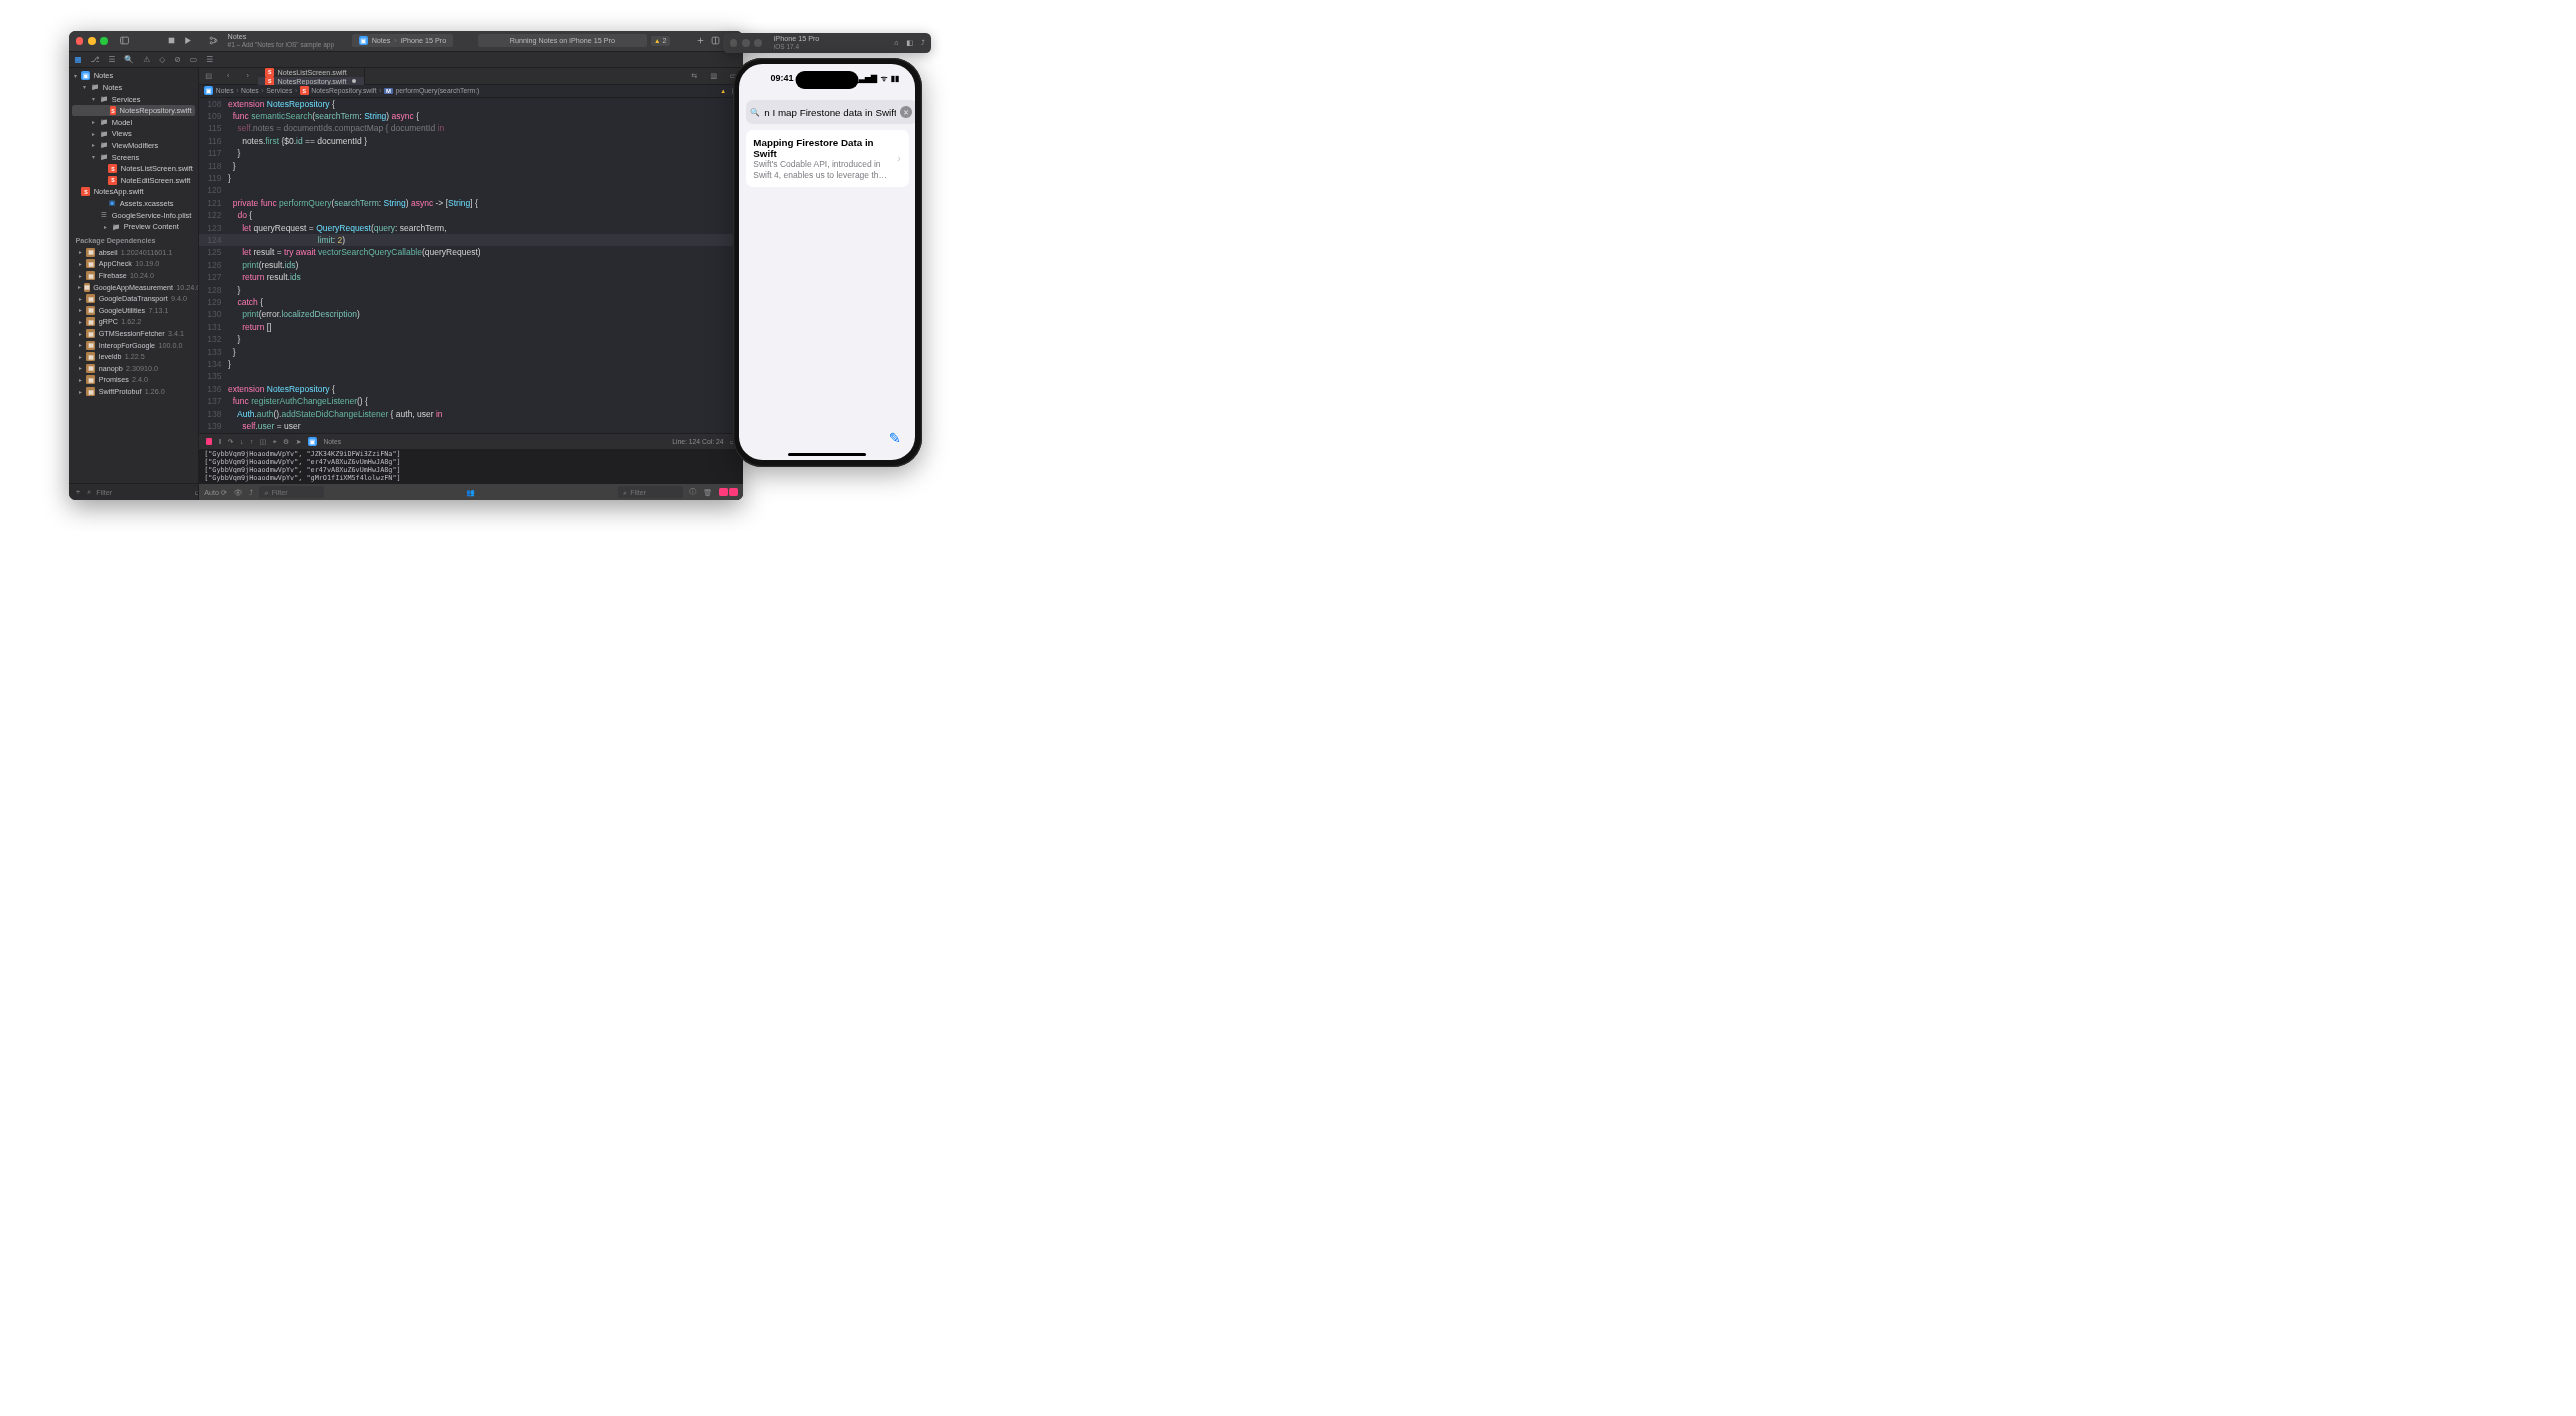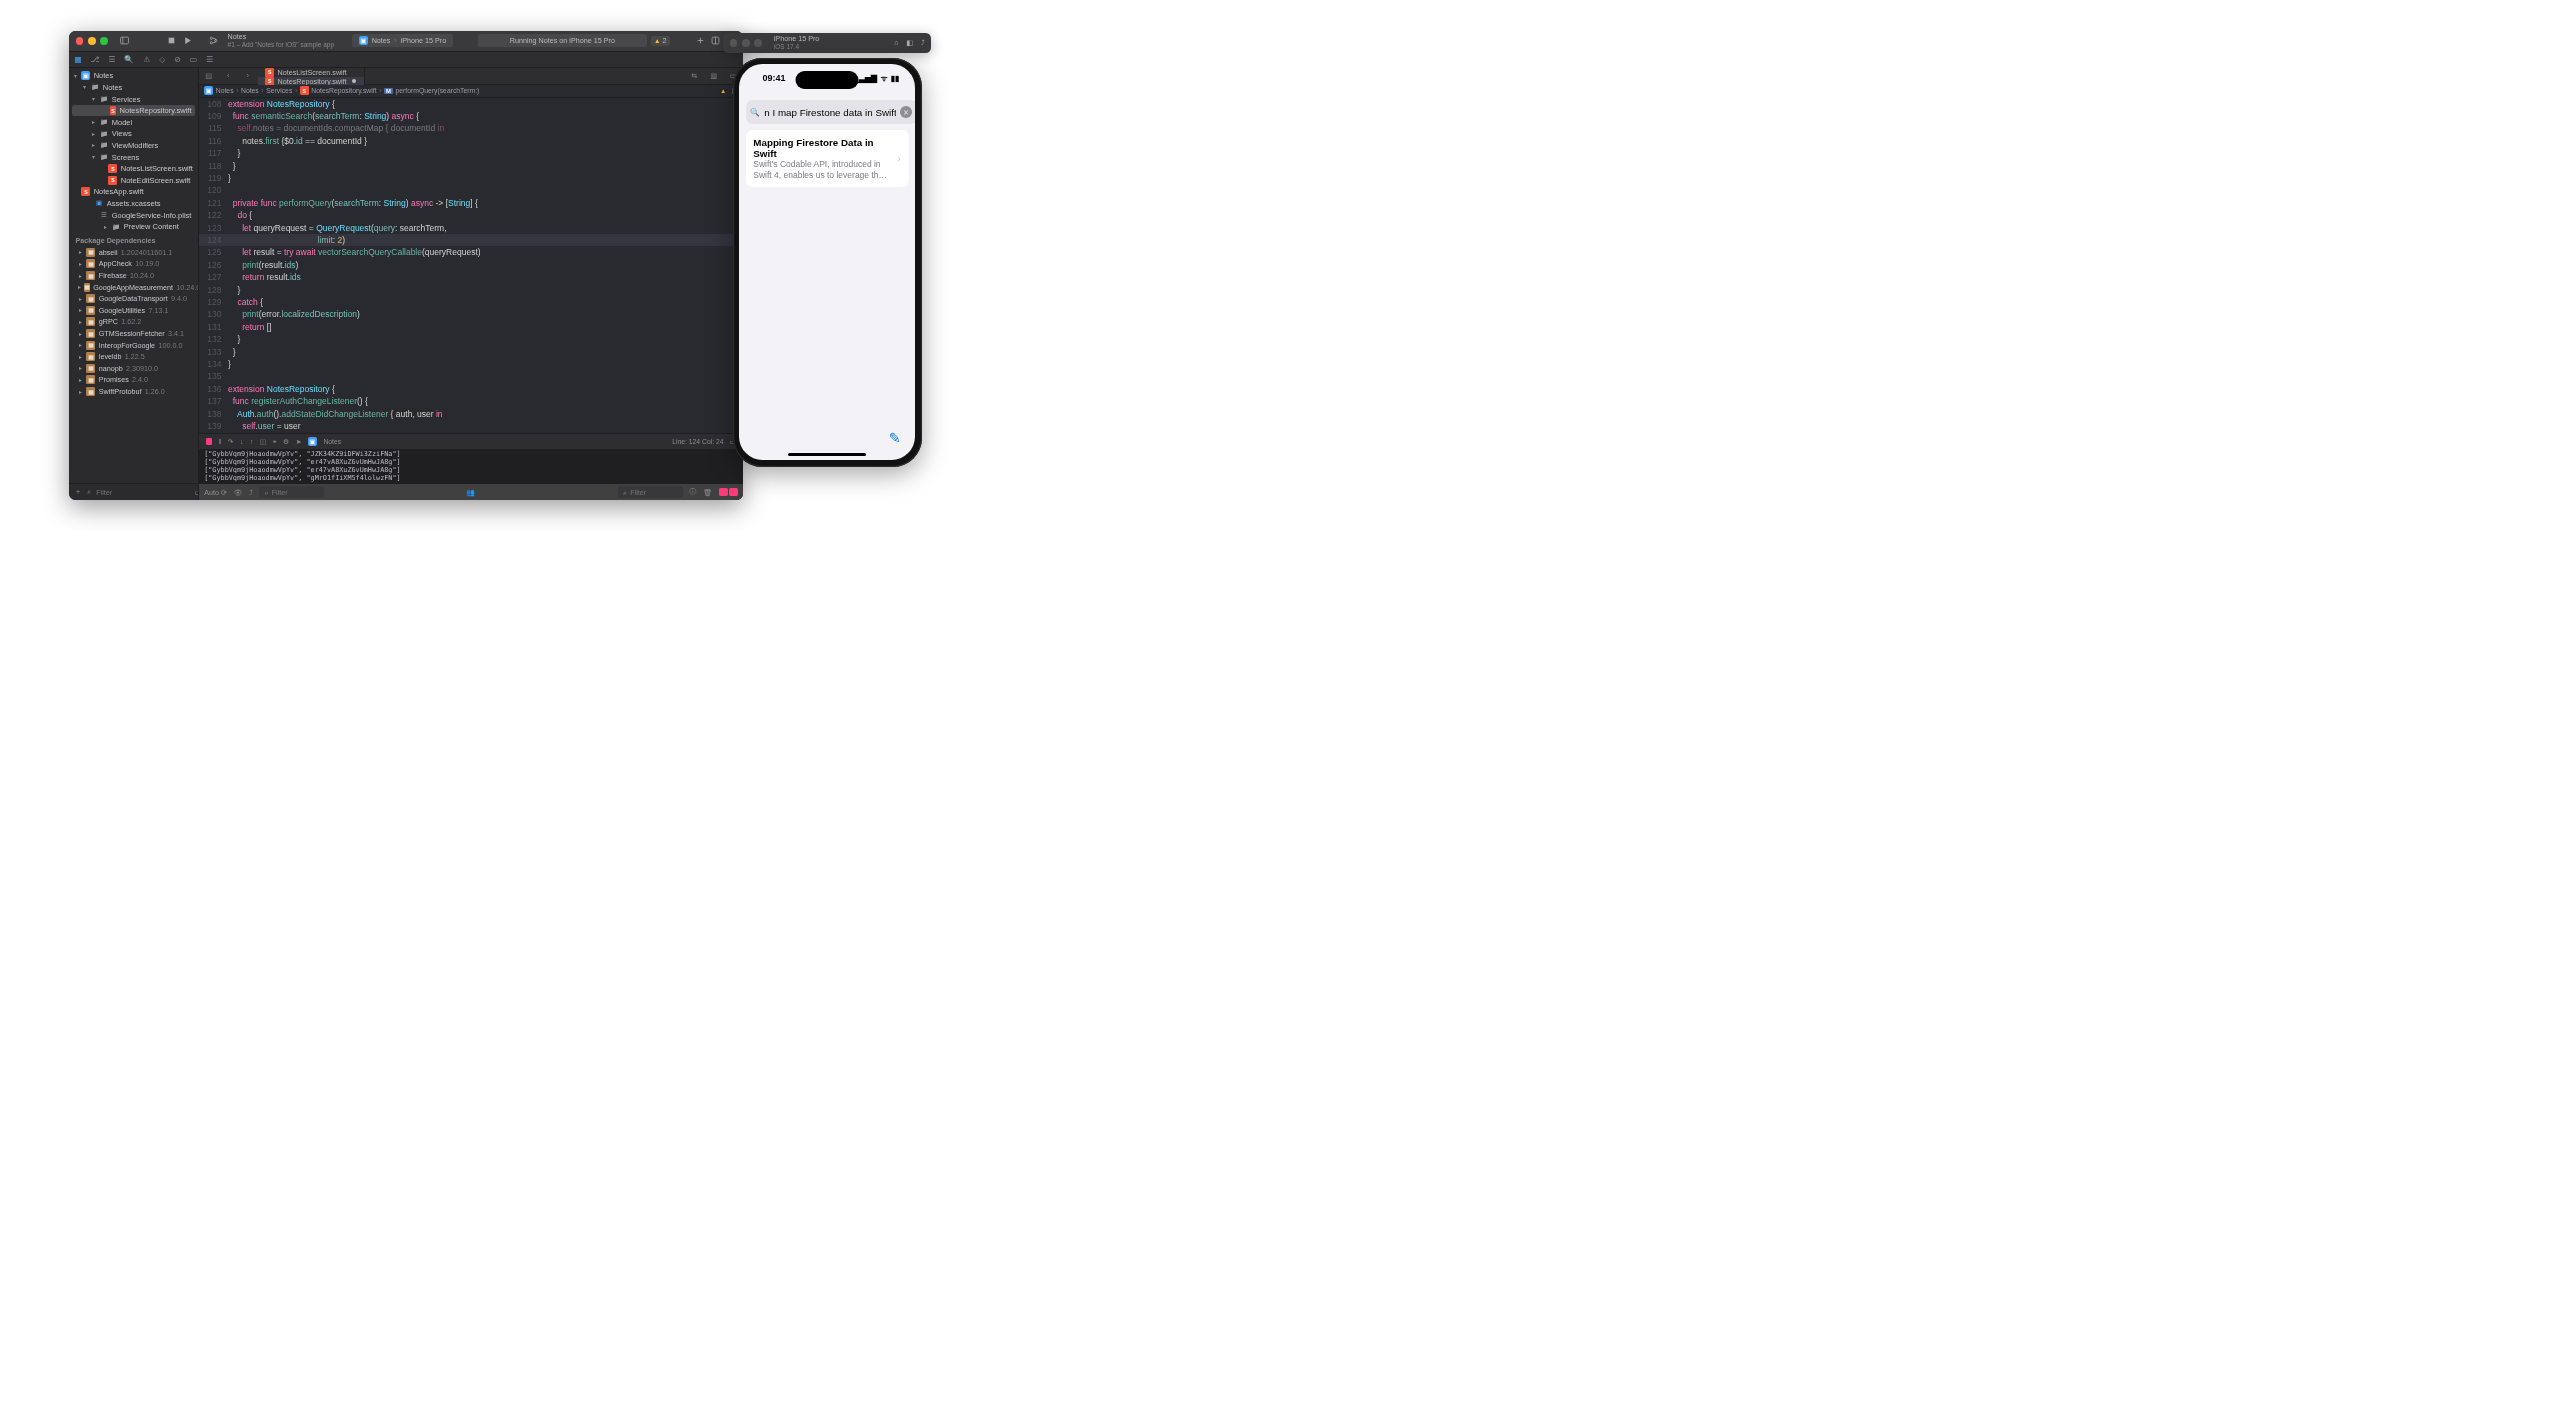--- a/index.html
+++ b/index.html
@@ -88,21 +88,21 @@
 .sim-bar { height:19.5px; background:#3a3a3c; border-radius:5.2px; display:flex; align-items:center; padding:0 6.5px; gap:5.2px; color:#bbb; font-size:7.2px; margin-bottom:5.2px; box-shadow:0 2.6px 13px rgba(0,0,0,.3);}
 .sim-bar .traffic .tl{background:#555}
 .sim-title { flex:1; display:flex; flex-direction:column; line-height:1.1;}
 .sim-title .sub{font-size:6.5px;color:#888}
 .sim-icons{display:flex;gap:7.8px;color:#aaa}
 
 
 .phone { width:189px; height:409px; margin:0 auto; background:#111; border-radius:29px; padding:6.5px; box-shadow:0 6.5px 26px rgba(0,0,0,.35), inset 0 0 0 1.3px #2a2a2a; position:relative;}
 .phone-screen { width:100%; height:100%; background:#f2f2f7; border-radius:23.5px; overflow:hidden; position:relative; }
 .dyn-island{position:absolute;top:6.5px;left:50%;transform:translateX(-50%);width:63px;height:18px;background:#000;border-radius:10.4px;z-index:10}
-.status-row{position:absolute;top:9px;left:8px;right:0;display:flex;justify-content:space-between;padding:0 15.6px;font-size:9px;font-weight:600;color:#000;z-index:5}
+.status-row{position:absolute;top:9px;left:16px;right:0;display:flex;justify-content:space-between;padding:0 15.6px;font-size:9px;font-weight:600;color:#000;z-index:5}
 .status-ic{display:flex;gap:3.3px;align-items:center;font-size:7.8px}
 .content{position:absolute;top:31px;left:0;right:0;bottom:0;padding:5.2px 6.5px 0}
 .search-row{display:flex;align-items:center;gap:5.2px}
 .search-field{flex:1;background:#e3e3e9;border-radius:6.5px;height:23.5px;display:flex;align-items:center;padding:0 5.2px;gap:3.9px;color:#7c7c82}
 .search-field input{flex:1;border:none;background:transparent;outline:none;font-size:9.8px;color:#000}
 .clear-btn{width:11.7px;height:11.7px;border-radius:50%;background:#8e8e93;color:#e3e3e9;display:flex;align-items:center;justify-content:center;font-size:7.2px}
 .result-card{margin-top:6.5px;background:#fff;border-radius:6.5px;padding:6.5px 7.8px;display:flex;align-items:center;gap:6.5px}
 .result-txt{flex:1}
 .result-title{font-size:9.8px;font-weight:600;color:#000}
 .result-sub{font-size:8.5px;color:#7c7c82;line-height:1.25;display:-webkit-box;-webkit-line-clamp:2;-webkit-box-orient:vertical;overflow:hidden}
@@ -253,21 +253,21 @@
             <div class="nav-row" style="padding-left: 31px;">
               <span class="disc"></span>
               <span class="ficon swift">S</span>
               <span>NoteEditScreen.swift</span>
             </div>
             <div class="nav-row" style="">
               <span class="disc"></span>
               <span class="ficon swift">S</span>
               <span>NotesApp.swift</span>
             </div>
-            <div class="nav-row" style="padding-left: 17px;">
+            <div class="nav-row" style="padding-left: 30px;">
               <span class="disc"></span>
               <span class="ficon asset">▣</span>
               <span>Assets.xcassets</span>
             </div>
             <div class="nav-row" style="padding-left: 22px;">
               <span class="disc"></span>
               <span class="ficon plist">☰</span>
               <span>GoogleService-Info.plist</span>
             </div>
             <div class="nav-row" style="padding-left: 34px;">

